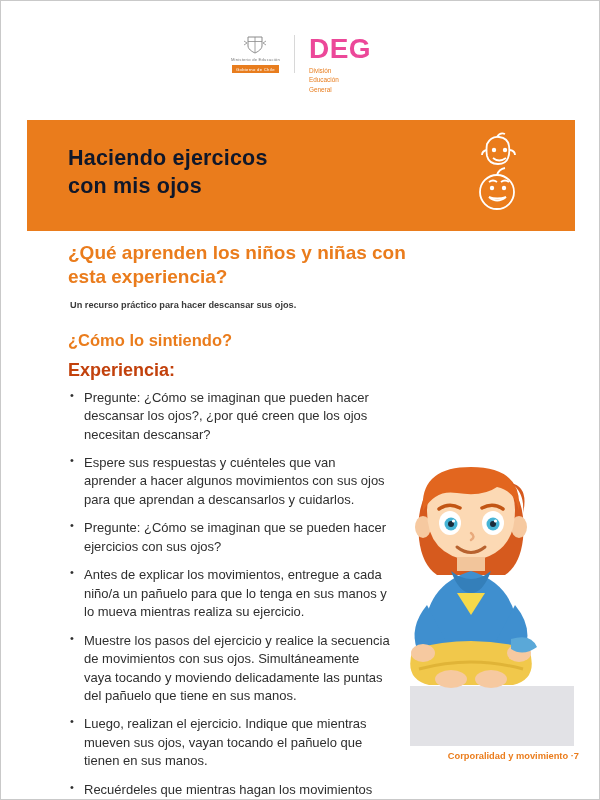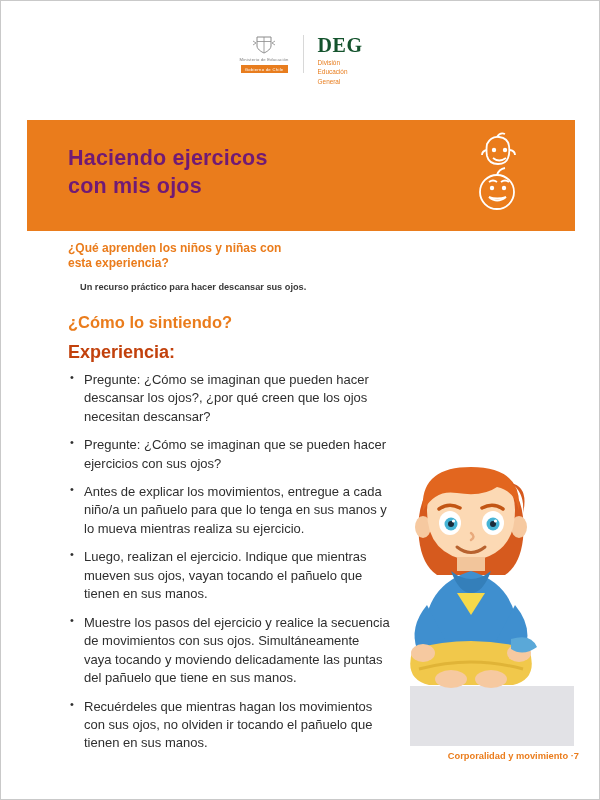--- a/index.html
+++ b/index.html
@@ -63,43 +63,42 @@
     font-size: 4.2px;
     padding: 1.5px 4px;
     letter-spacing: .3px;
   }
   .logo-deg {
     display: flex;
     flex-direction: column;
     justify-content: flex-start;
   }
   .deg-title {
-    font-size: 20px;
-    font-weight: bold;
-    color: #14532d;
+    font-size: 28px;
+    font-weight: bold;
+    color: #ec4899;
     line-height: 1;
     letter-spacing: .5px;
-    font-family: Liberation Serif, serif;
   }
   .deg-sub {
     font-size: 6.4px;
     color: #e87d1e;
     line-height: 1.45;
     margin-top: 3px;
   }
 
   
   .header-band {
     position: absolute;
     left: 26px;
     top: 119px;
     width: 548px;
     height: 111px;
     background: #ea7c1c;
-    color: #701a75;
+    color: #0f172a;
   }
   .header-title {
     position: absolute;
     left: 41px;
     top: 24px;
     font-size: 21.5px;
     font-weight: bold;
     line-height: 1.32;
     letter-spacing: .2px;
     white-space: pre-line;
@@ -115,31 +114,31 @@
   
   .content {
     position: absolute;
     left: 67px;
     top: 240px;
     width: 432px;
   }
   .q-heading {
     color: #ea7c1c;
     font-weight: bold;
-    font-size: 12px;
+    font-size: 19px;
     line-height: 1.28;
     margin: 0 0 9px 0;
     white-space: pre-line;
   }
   .q-heading.single { font-size: 16.5px; }
   .answer {
     font-size: 9.2px;
     color: #3a3a3a;
     font-weight: bold;
-    margin: 0 0 18px 12px;
+    margin: 0 0 18px 2px;
     line-height: 1.4;
   }
   .exp-heading {
     color: #c2410c;
     font-weight: bold;
     font-size: 18px;
     margin: 0 0 8px 0;
   }
   ul.steps {
     list-style: none;
@@ -254,24 +253,25 @@
     <div class="q-heading">¿Qué aprenden los niños y niñas con
 esta experiencia?</div>
     <div class="answer">Un recurso práctico para hacer descansar sus ojos.</div>
 
     <div class="q-heading single">¿Cómo lo sintiendo?</div>
 
     <div class="exp-heading">Experiencia:</div>
 
     <ul class="steps">
       <li>Pregunte: ¿Cómo se imaginan que pueden hacer descansar los ojos?, ¿por qué creen que los ojos necesitan descansar?</li>
+      <li>Espere sus respuestas y cuénteles que van aprender a hacer algunos movimientos con sus ojos para que aprendan a descansarlos y cuidarlos.</li>
       <li>Pregunte: ¿Cómo se imaginan que se pueden hacer ejercicios con sus ojos?</li>
       <li>Antes de explicar los movimientos, entregue a cada niño/a un pañuelo para que lo tenga en sus manos y lo mueva mientras realiza su ejercicio.</li>
+      <li>Muestre los pasos del ejercicio y realice la secuencia de movimientos con sus ojos. Simultáneamente vaya tocando y moviendo delicadamente las puntas del pañuelo que tiene en sus manos.</li>
       <li>Luego, realizan el ejercicio. Indique que mientras mueven sus ojos, vayan tocando el pañuelo que tienen en sus manos.</li>
-      <li>Muestre los pasos del ejercicio y realice la secuencia de movimientos con sus ojos. Simultáneamente vaya tocando y moviendo delicadamente las puntas del pañuelo que tiene en sus manos.</li>
       <li>Recuérdeles que mientras hagan los movimientos con sus ojos, no olviden ir tocando el pañuelo que tienen en sus manos.</li>
     </ul>
   </div>
 
   <div class="shadow-box"></div>
 
   <div class="illustration">
     <svg width="200" height="300" viewBox="0 0 200 300">
 
       <path d="M36 86 q-6 -66 52 -66 q58 0 52 66 q-3 26 -18 36 l-68 0 q-15 -10 -18 -36 z" fill="#d65a1e"></path>

